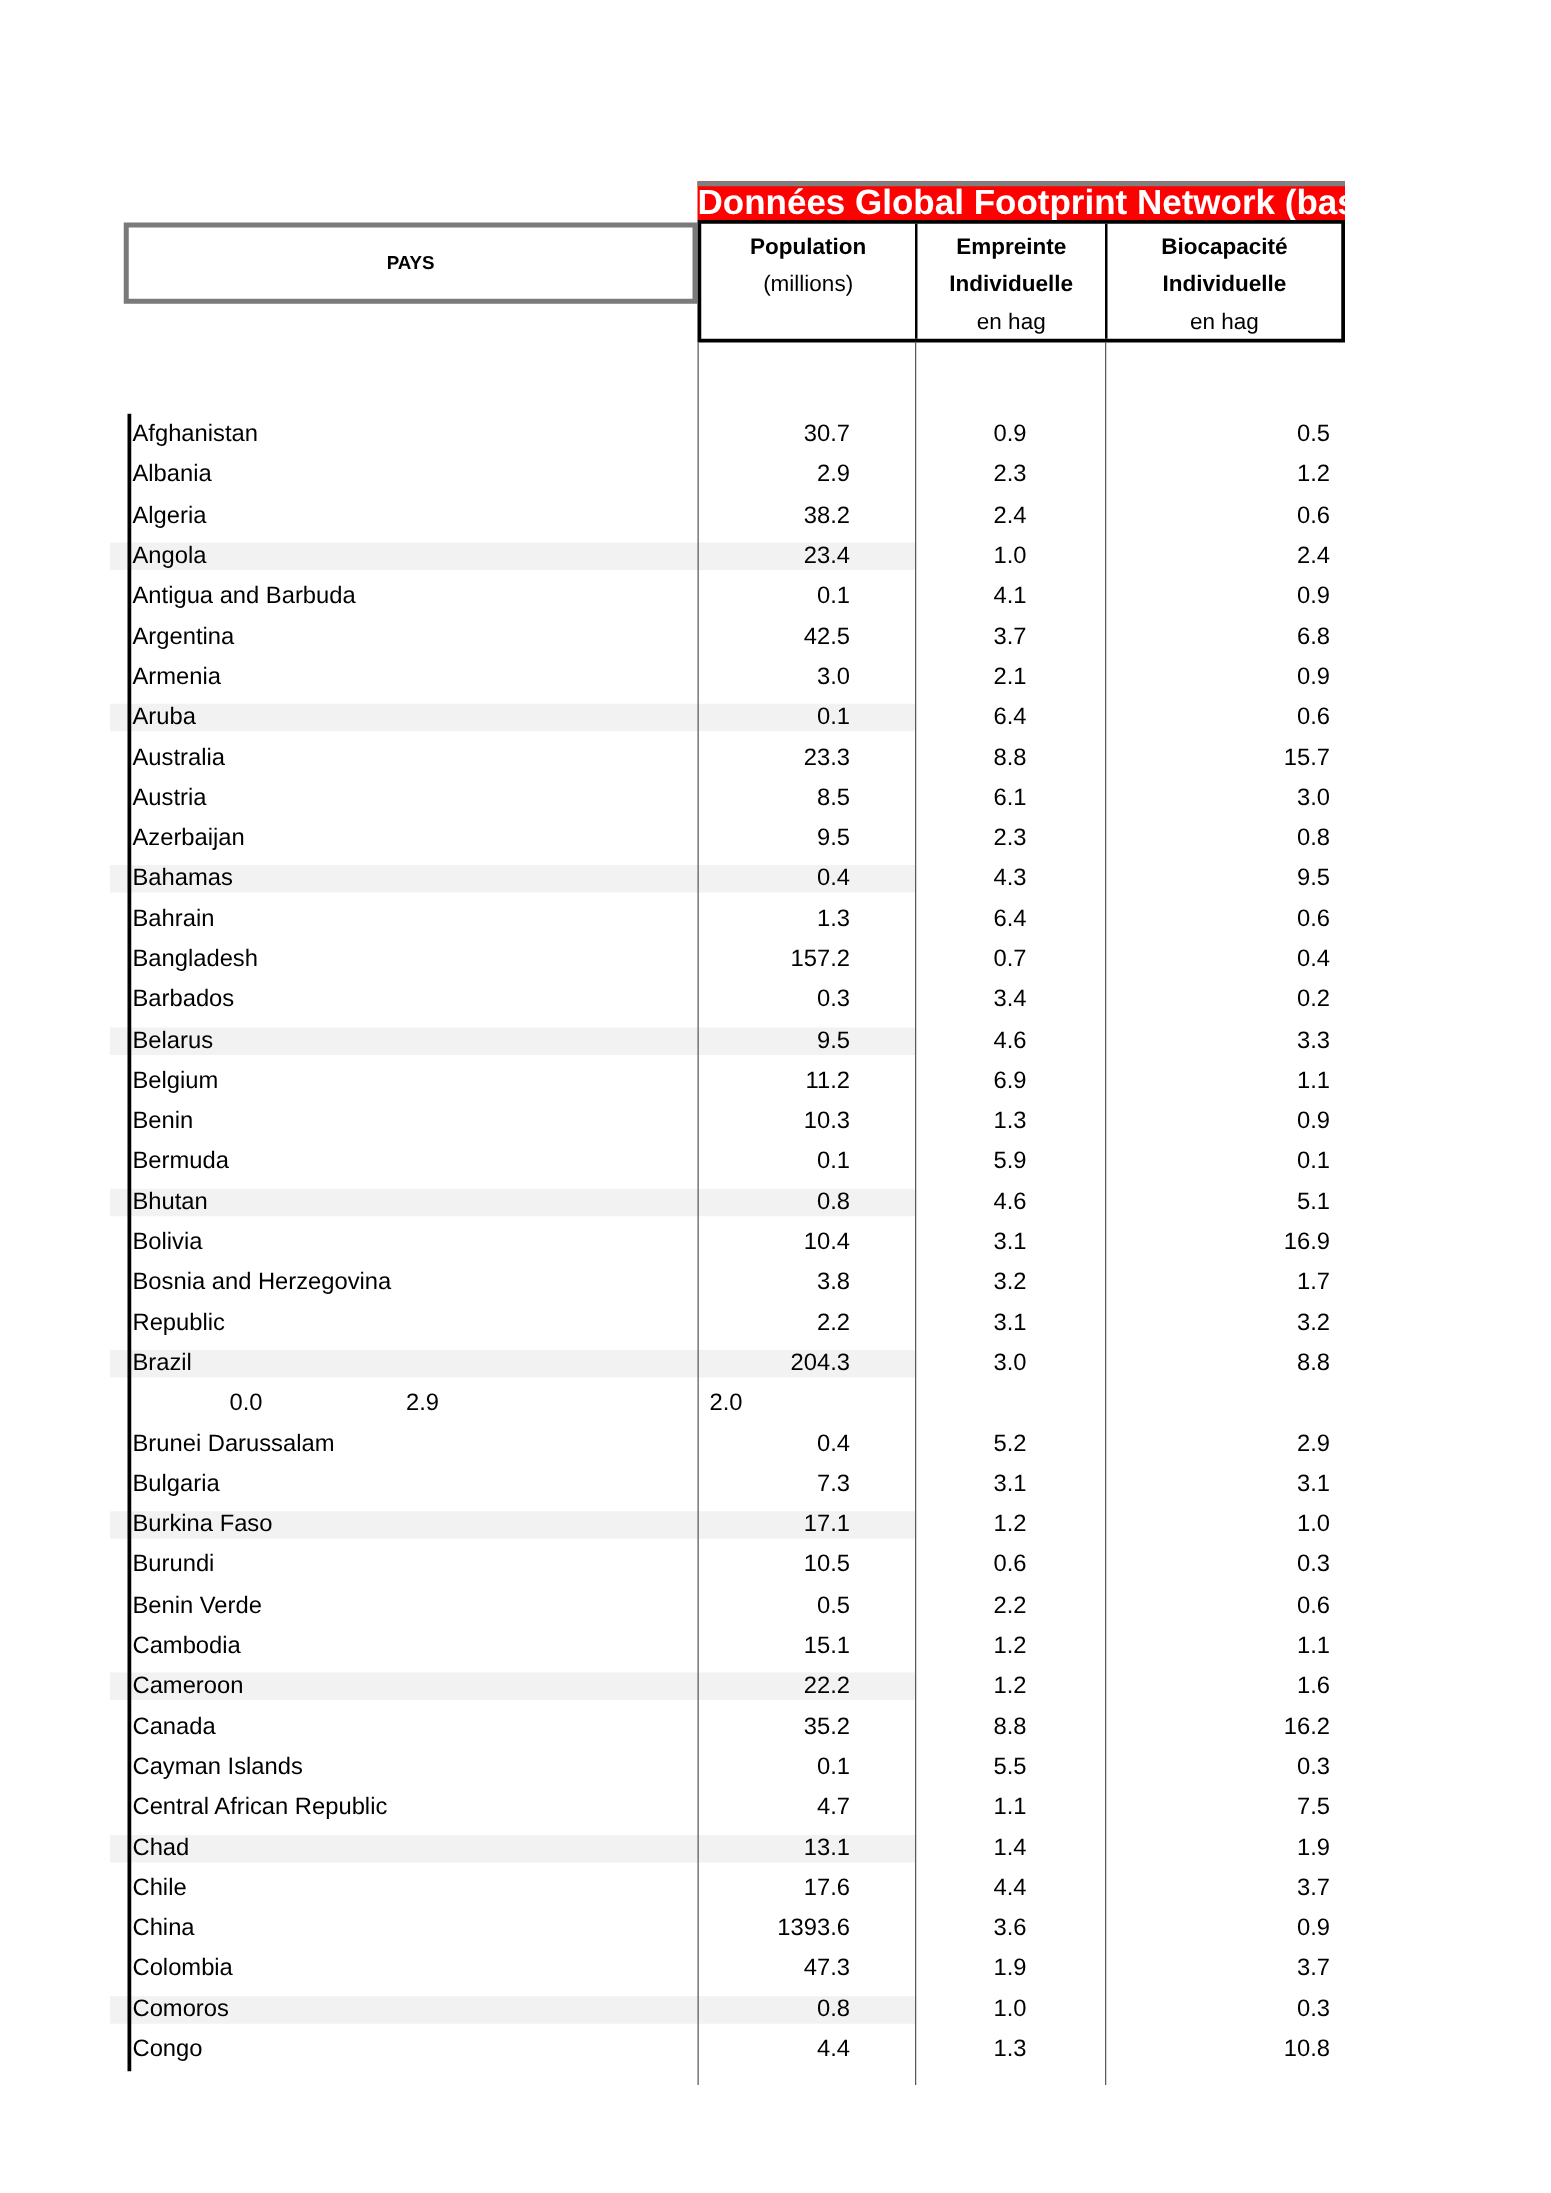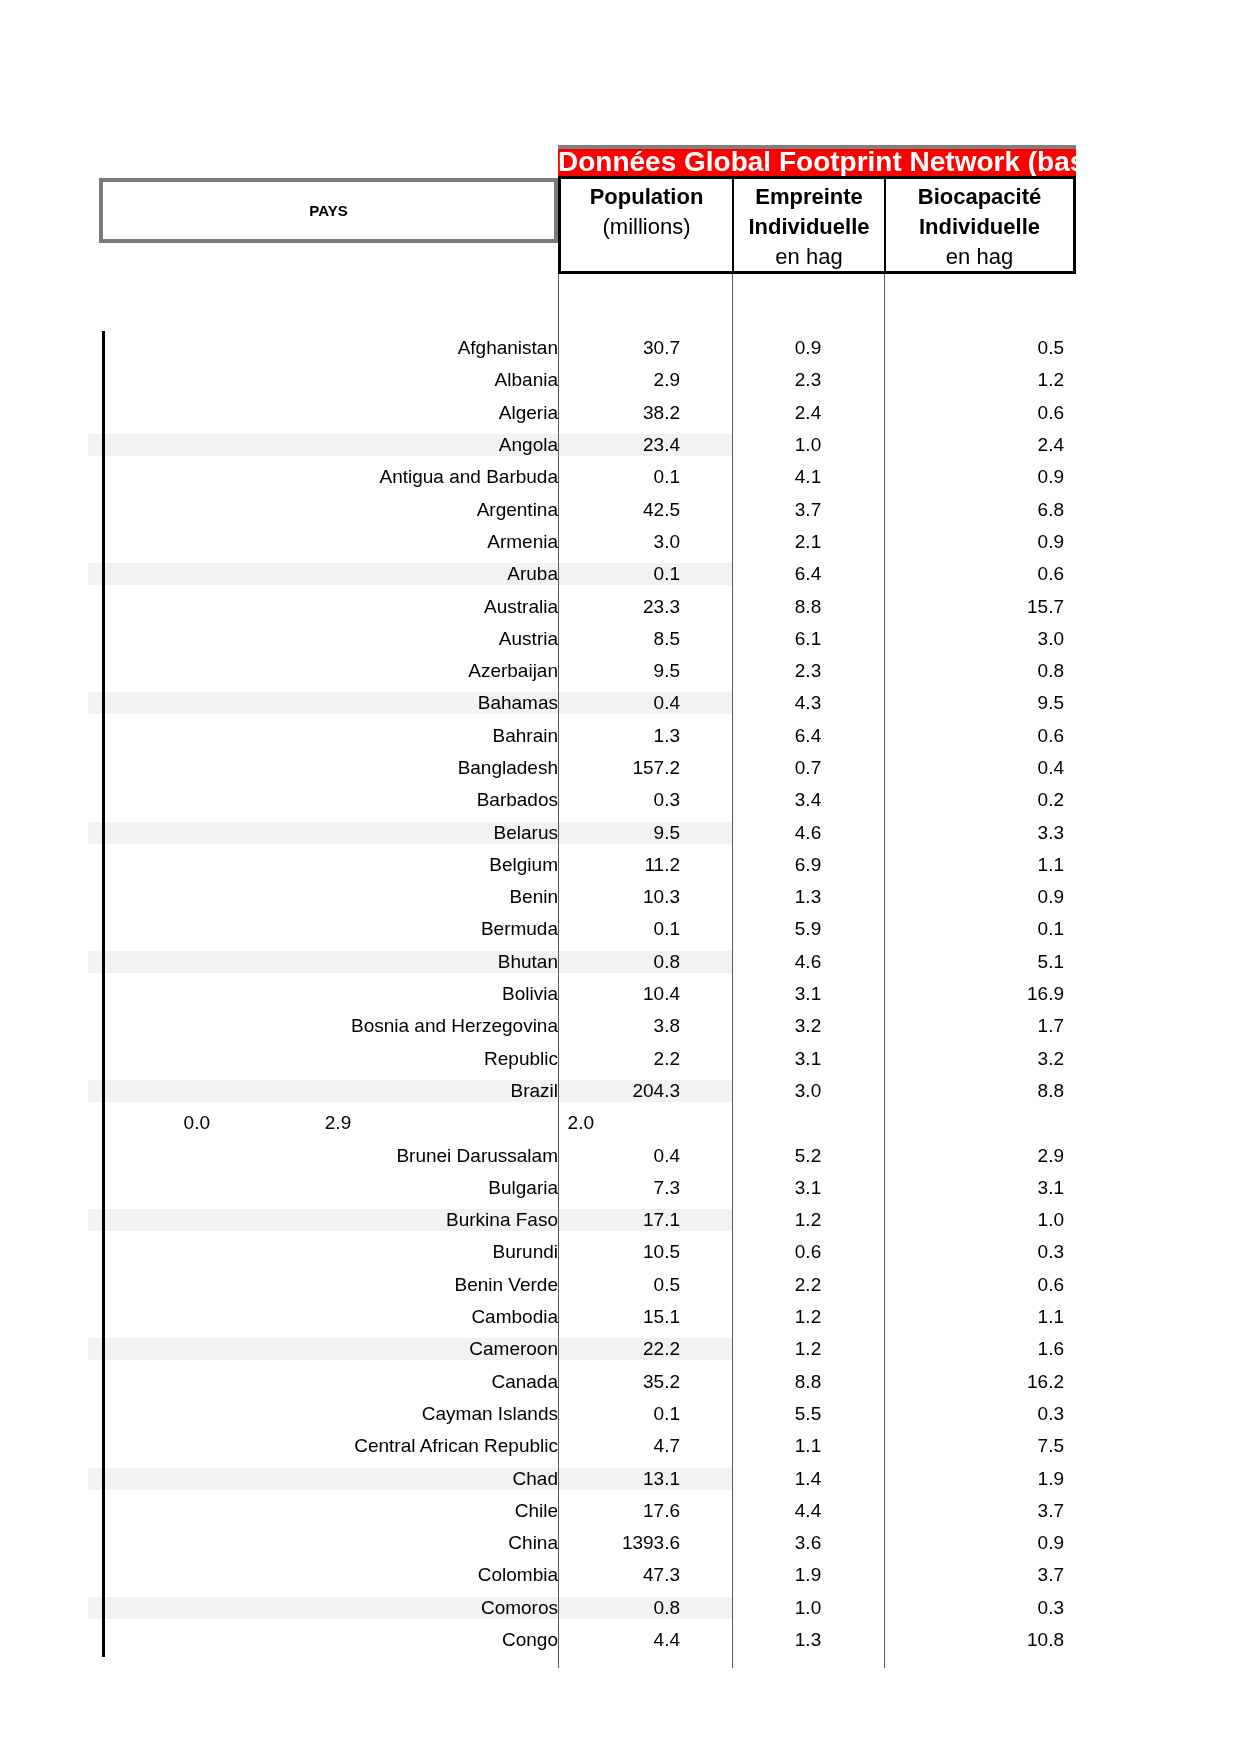--- a/index.html
+++ b/index.html
@@ -23,38 +23,38 @@
     font-weight:bold;font-size:15px;
   }
   
   .header-box{
     position:absolute;left:558px;top:176px;width:518px;height:98px;
     box-sizing:border-box;border:3px solid #000;background:#fff;
     display:flex;z-index:10;
   }
   .header-cell{
     box-sizing:border-box;padding-top:3px;text-align:center;
-    font-size:22px;line-height:30px;
+    font-size:18px;line-height:30px;
   }
   .header-cell .h-bold{font-weight:bold;}
   .header-cell .h-norm{font-weight:normal;}
   .hc-pop{width:171px;}
   .hc-emp{width:152px;border-left:2px solid #000;}
   .hc-bio{width:189px;border-left:2px solid #000;}
   
   .vline{position:absolute;top:274px;height:1394px;width:1px;background:#5a5a5a;z-index:5;}
   .vline.v1{left:558px;}
   .vline.v2{left:732px;}
   .vline.v3{left:884px;}
   .left-border{position:absolute;left:102px;top:331px;width:3px;height:1326px;background:#000;z-index:6;}
   
   .rows{position:absolute;left:88px;top:332px;width:988px;z-index:1;}
   .row{display:flex;height:32.3px;align-items:center;font-size:19px;}
   .cell{box-sizing:border-box;white-space:nowrap;overflow:hidden;}
-  .c-country{width:470px;padding-left:18px;text-align:right;}
+  .c-country{width:470px;padding-left:18px;text-align:left;}
   .c-pop{width:174px;text-align:right;padding-right:52px;}
   .c-emp{width:152px;text-align:center;}
   .c-bio{width:192px;text-align:right;padding-right:12px;}
   .row.shaded .c-country,
   .row.shaded .c-pop{background:var(--row-shade,#f2f2f2);}
 </style>
 </head>
 <body>
 
 <div id="page">

